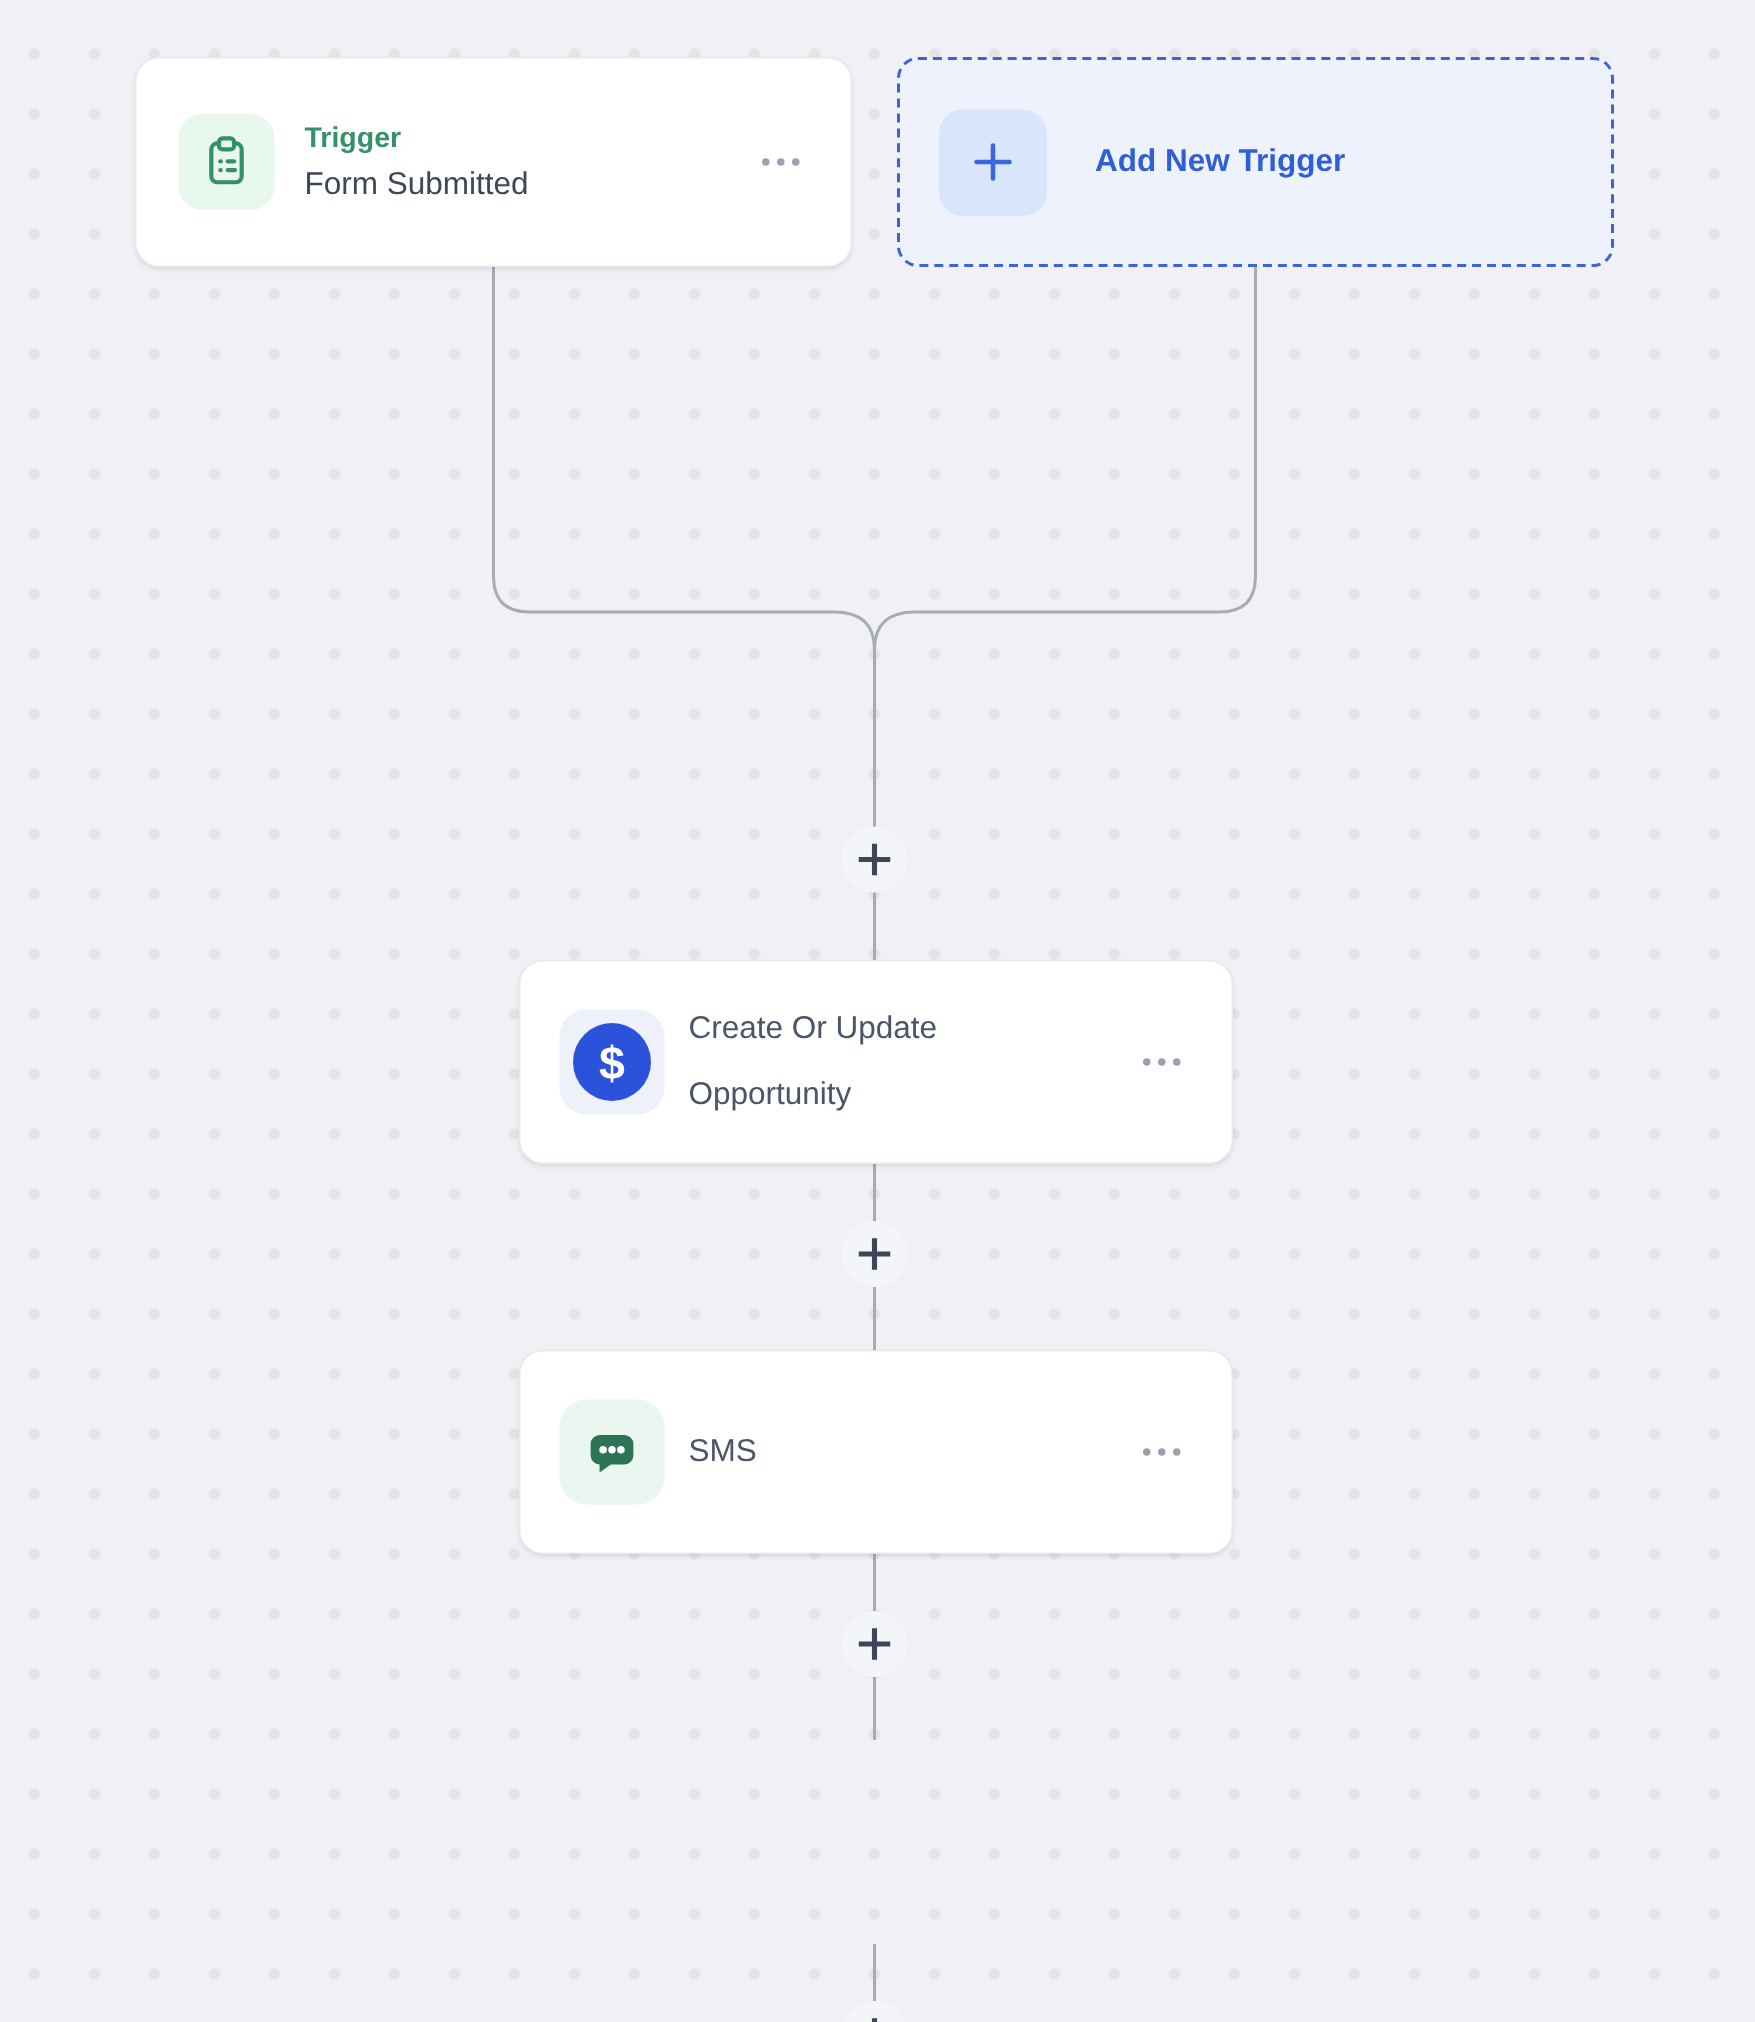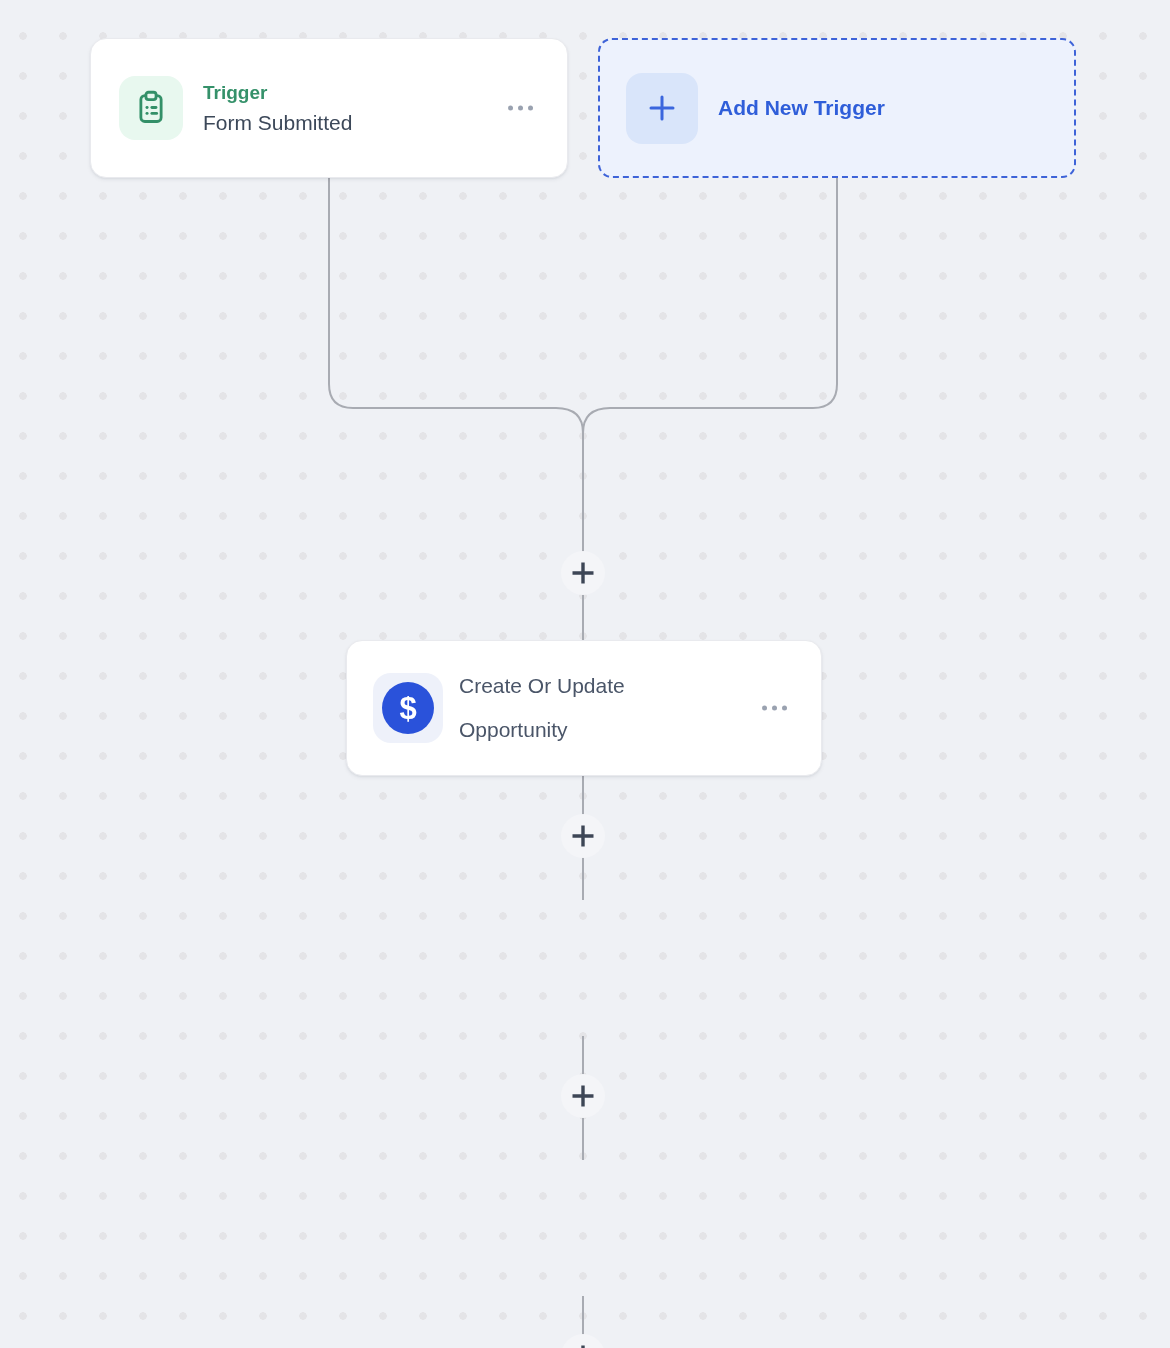--- a/index.html
+++ b/index.html
@@ -103,21 +103,21 @@
   }
   .plus-tile {
     width: 72px; height: 71px;
     background: #d9e5fa;
     border-radius: 16px;
     display: flex;
     align-items: center;
     justify-content: center;
   }
   .add-trigger-label {
-    margin-left: 20px;
+    margin-left: 32px;
     font-size: 21px;
     font-weight: 700;
     color: #2f5ed9;
   }
   
   .step-plus {
     position: absolute;
     width: 44px; height: 44px;
     margin: -22px 0 0 -22px;
     border-radius: 50%;
@@ -189,20 +189,39 @@
     <div class="card-texts">
       <div class="action-title">Create Or Update Opportunity</div>
     </div>
     <button class="menu-btn" aria-label="menu">
       <span></span>
         <span></span>
         <span></span>
     </button>
   </div>
 
+  <div class="card action-card" style="top:900px;">
+    <div class="icon-tile tile-70" style="background:#e9f7f0;border-radius:18px;">
+      <svg width="38" height="38" viewBox="0 0 32 32" xmlns="http://www.w3.org/2000/svg">
+        <rect x="4" y="6.5" width="24" height="16.5" rx="5" fill="#2d7457"></rect>
+        <path d="M9 20 v7.5 l8.5 -6 z" fill="#2d7457"></path>
+        <circle cx="11" cy="14.7" r="2.1" fill="#ffffff"></circle>
+        <circle cx="16" cy="14.7" r="2.1" fill="#ffffff"></circle>
+        <circle cx="21" cy="14.7" r="2.1" fill="#ffffff"></circle>
+      </svg>
+    </div>
+    <div class="card-texts">
+      <div class="action-title">SMS</div>
+    </div>
+    <button class="menu-btn" aria-label="menu">
+      <span></span>
+        <span></span>
+        <span></span>
+    </button>
+  </div>
 
 
   <button class="step-plus" style="left:583px;top:573px;" aria-label="add step">
     <svg width="24" height="24" viewBox="0 0 24 24" xmlns="http://www.w3.org/2000/svg">
       <path d="M12 1.5 V22.5 M1.5 12 H22.5" stroke="#3d4656" stroke-width="3.4" fill="none"></path>
     </svg>
   </button>
   <button class="step-plus" style="left:583px;top:836px;" aria-label="add step">
     <svg width="24" height="24" viewBox="0 0 24 24" xmlns="http://www.w3.org/2000/svg">
       <path d="M12 1.5 V22.5 M1.5 12 H22.5" stroke="#3d4656" stroke-width="3.4" fill="none"></path>

